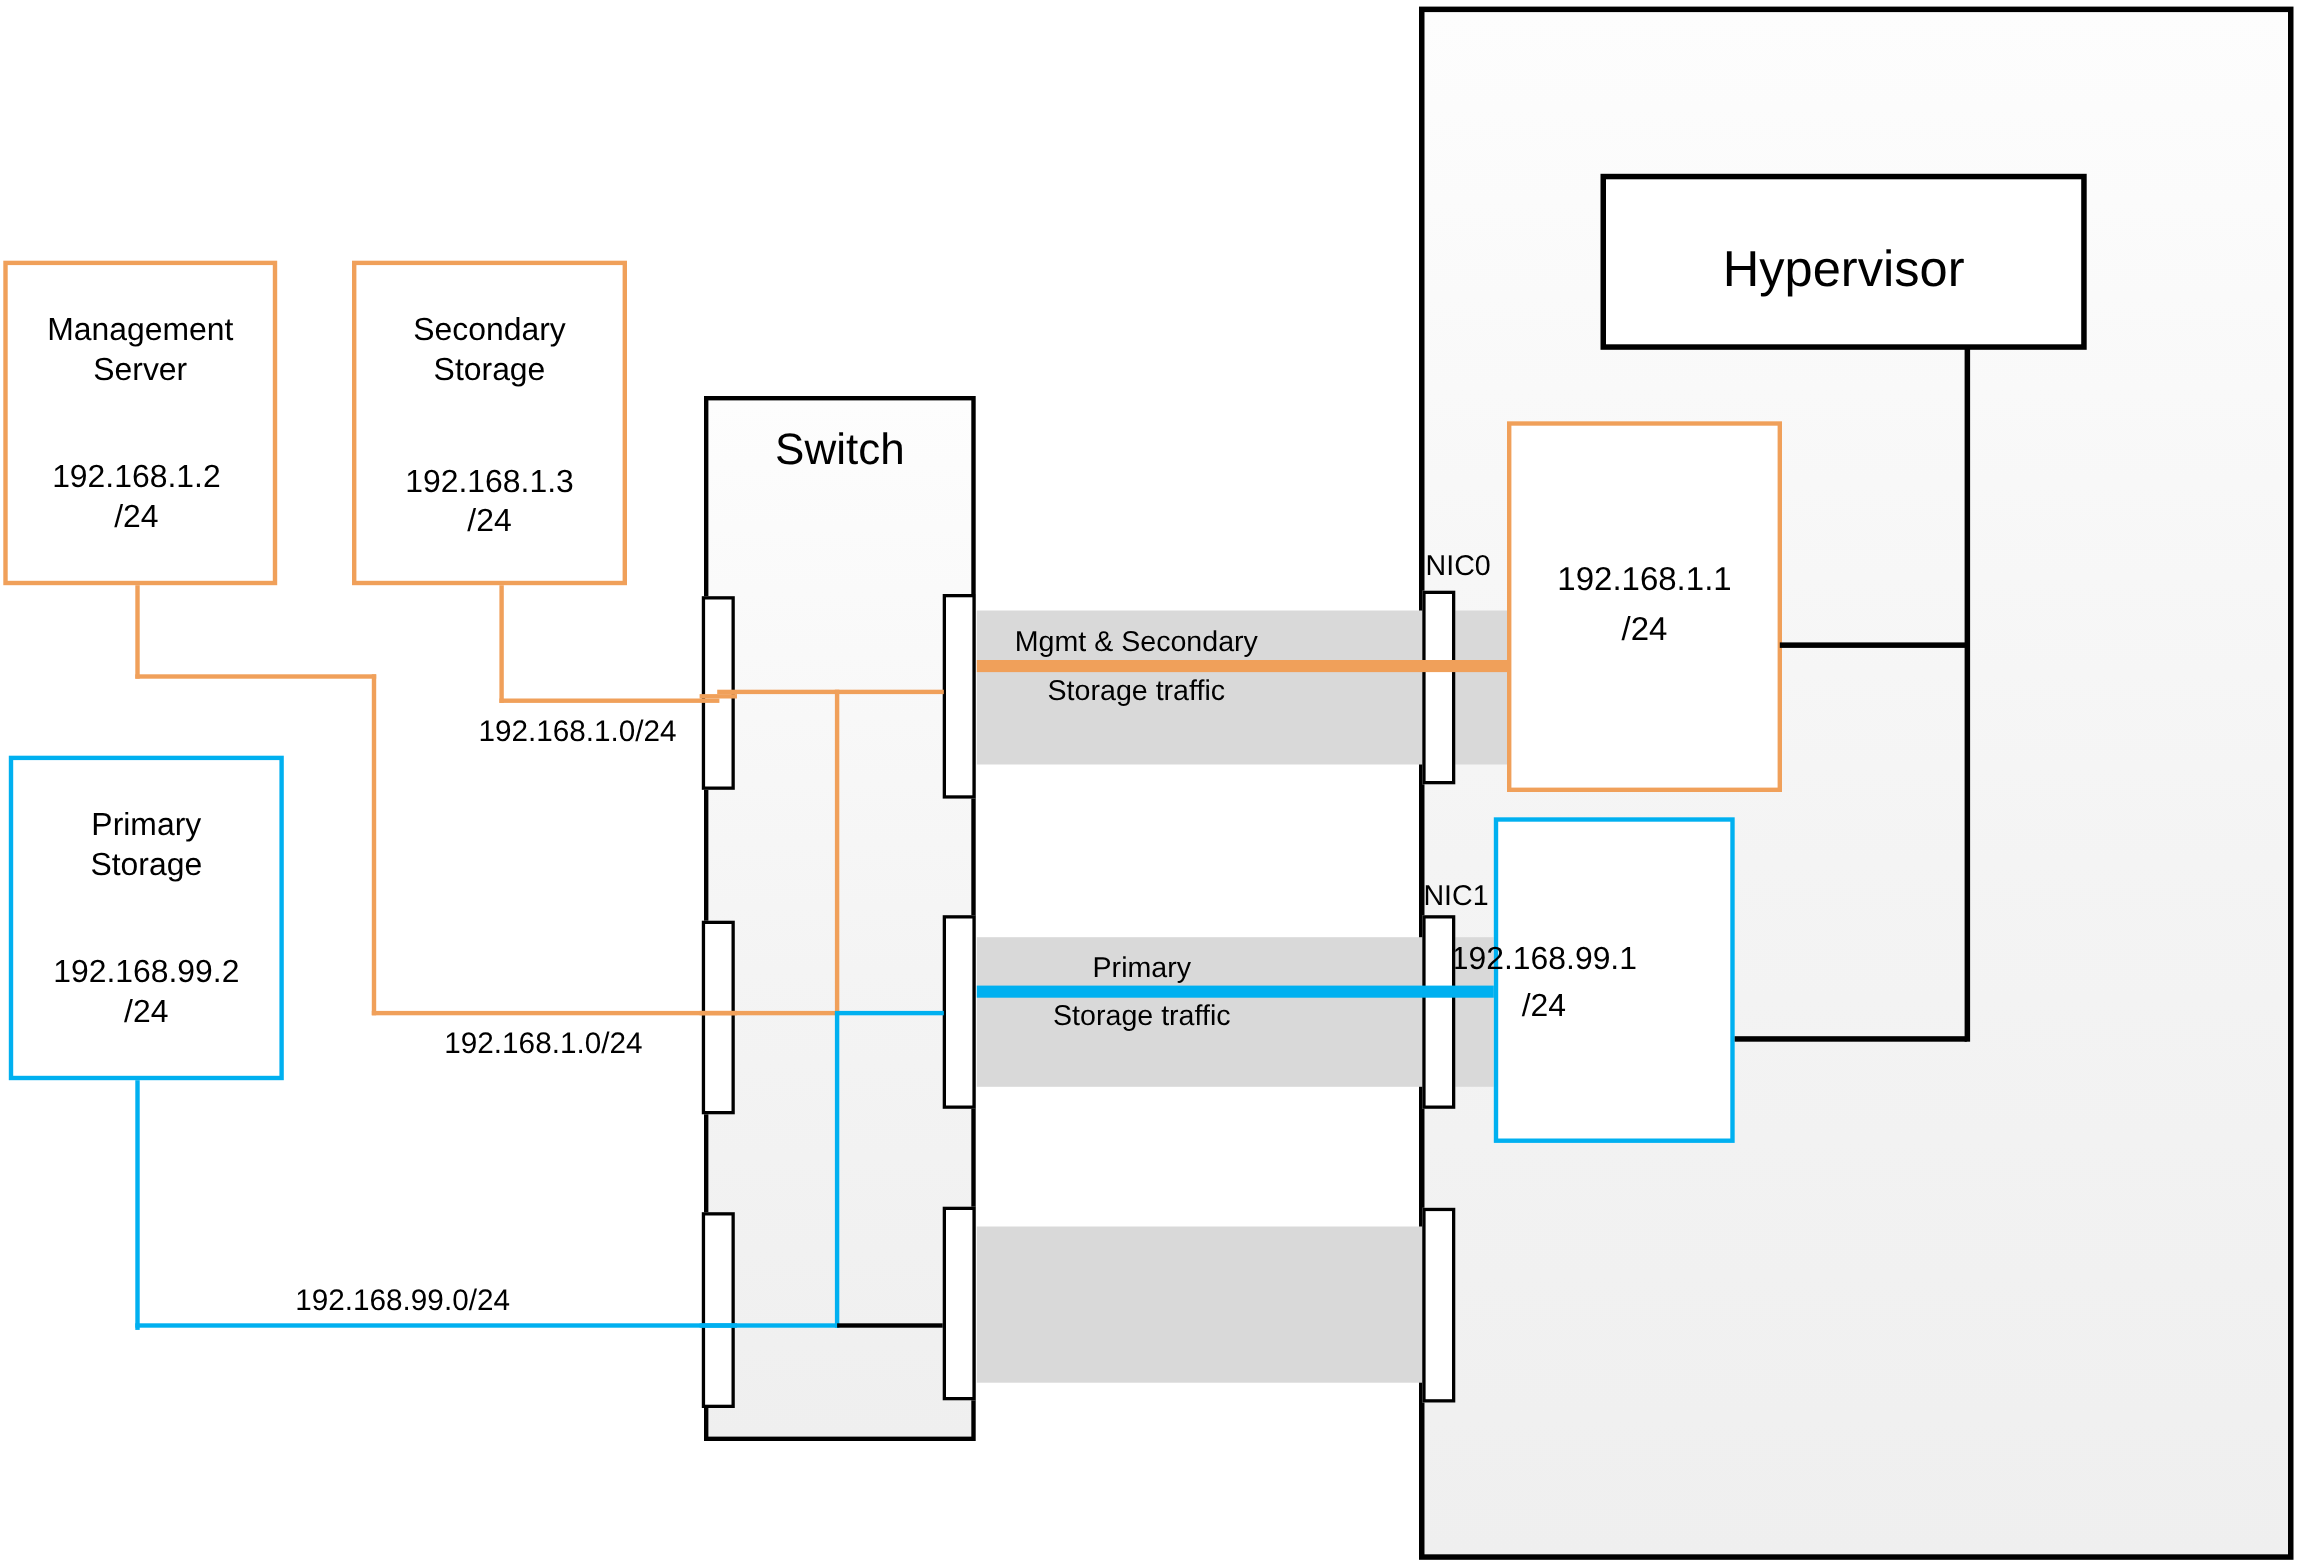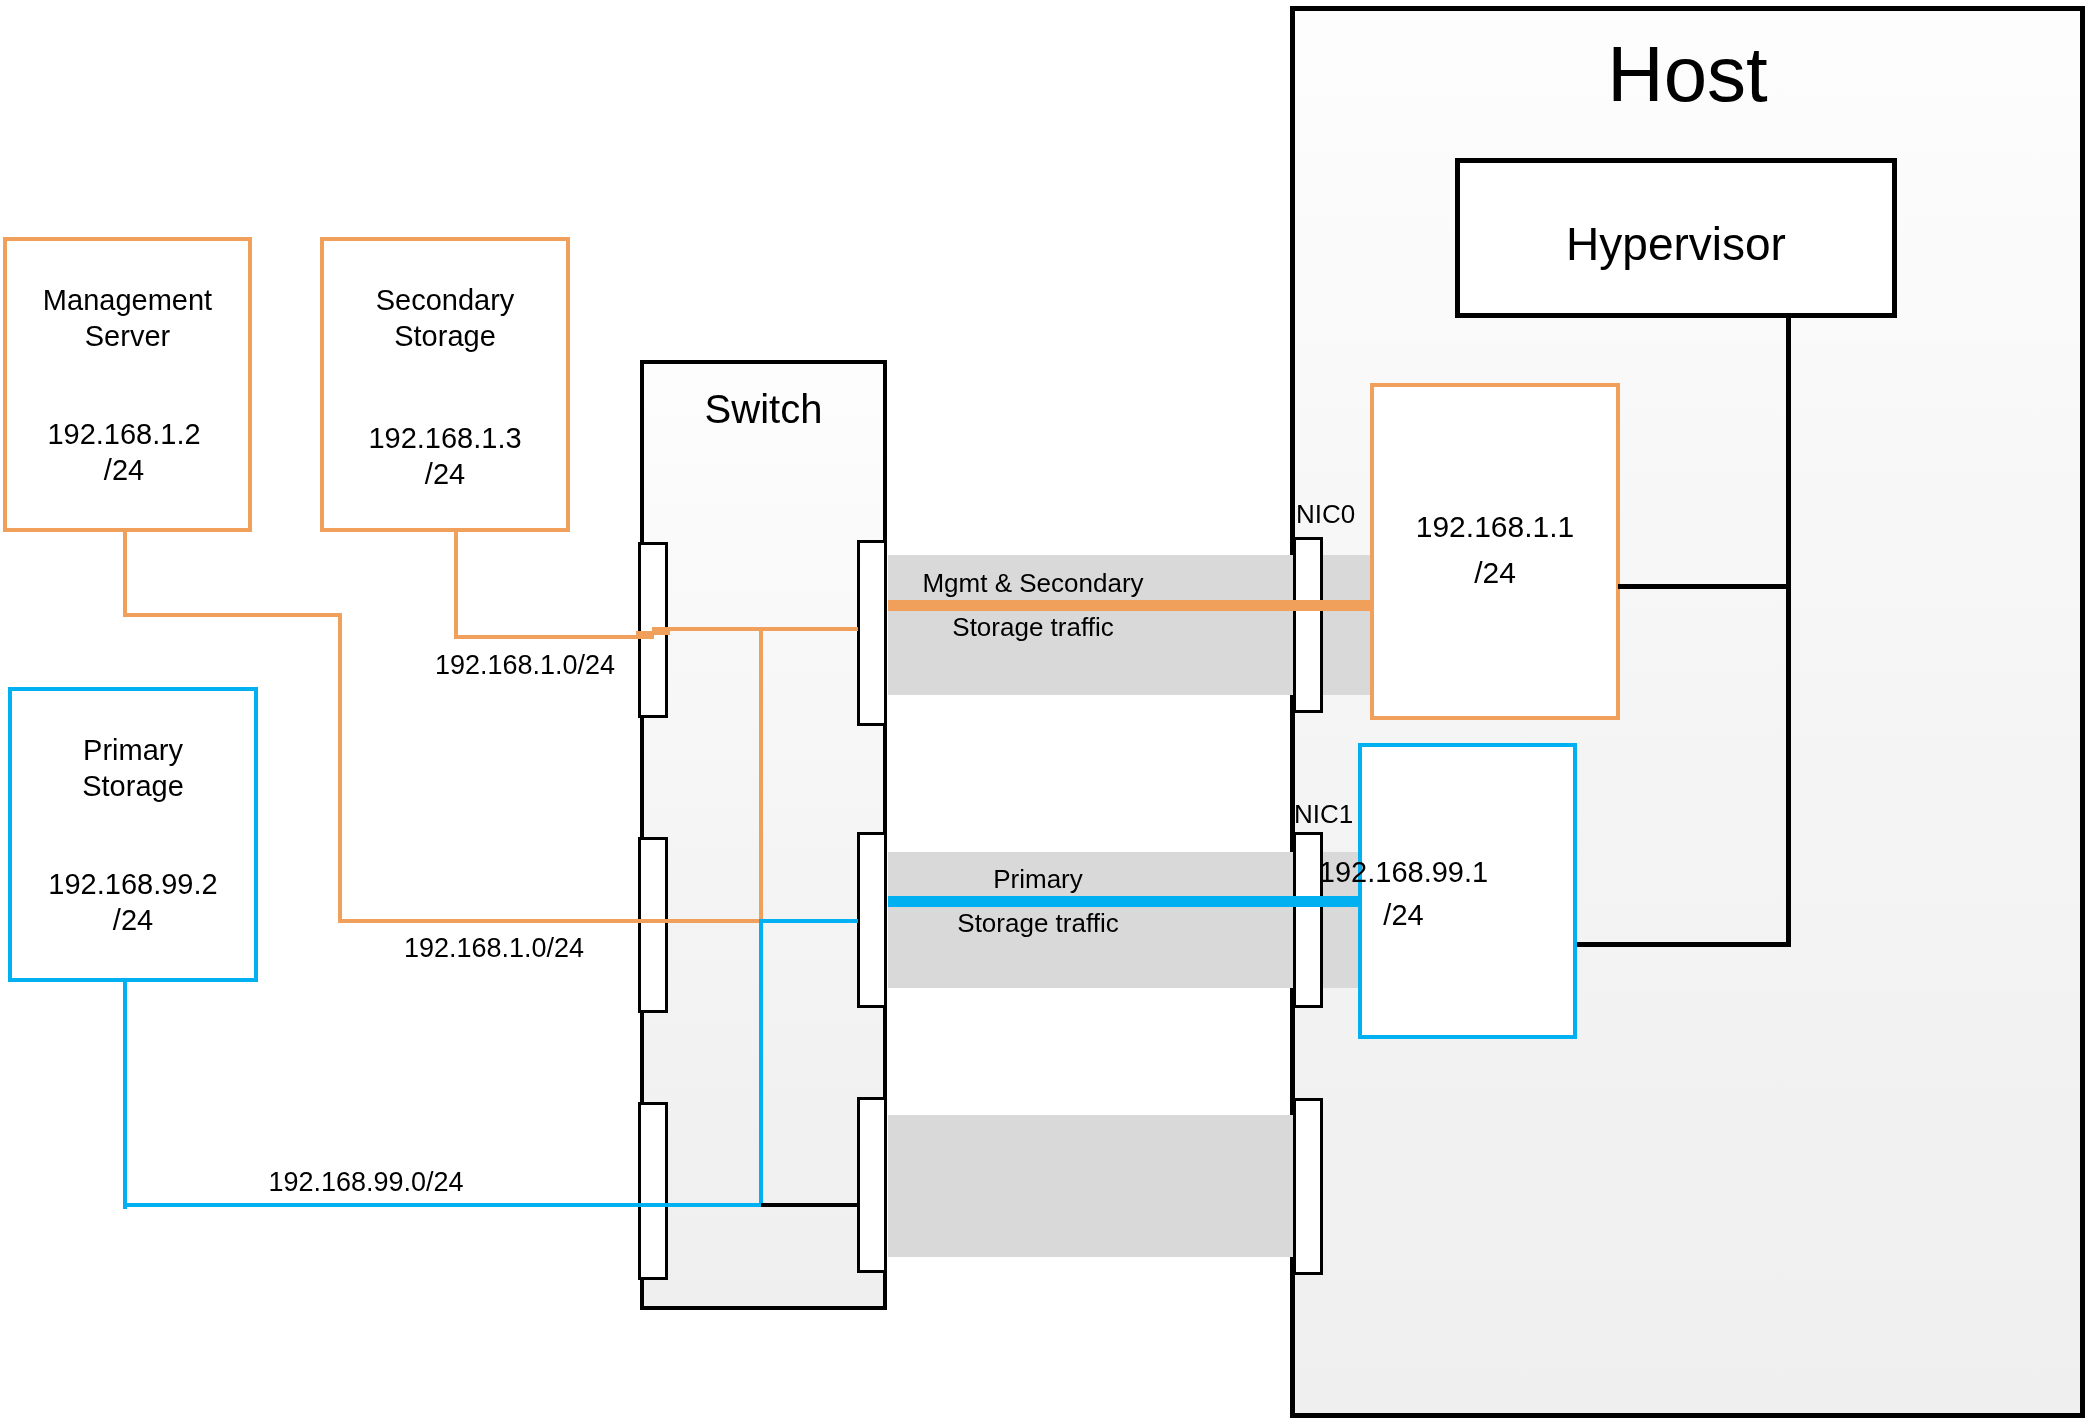--- a/index.html
+++ b/index.html
@@ -26,21 +26,20 @@
   .title-host{position:absolute;text-align:center;font-size:78px;line-height:80px;z-index:2;}
   .title-hyper{position:absolute;text-align:center;font-size:46px;line-height:50px;z-index:2;}
   .nic-ip{position:absolute;text-align:center;font-size:30px;line-height:46px;z-index:2;}
 </style>
 </head>
 <body>
 
 <div id="canvas">
 
   <div class="big-box" style="left:1290px;top:6px;width:795px;height:1412px;"></div>
-  <div class="title-host" style="left:1290px;top:34px;width:795px;">Host</div>
 
   <div class="white-box" style="left:1455px;top:158px;width:442px;height:160px;"></div>
   <div class="title-hyper" style="left:1455px;top:219px;width:442px;">Hypervisor</div>
 
   <div class="big-box" style="left:640px;top:360px;width:247px;height:950px;border-width:4px;"></div>
   <div class="title-switch" style="left:640px;top:380px;width:247px;">Switch</div>
 
   <div class="band" style="left:888px;top:555px;width:482px;height:140px;"></div>
   <div class="band" style="left:888px;top:852px;width:470px;height:136px;"></div>
   <div class="band" style="left:888px;top:1115px;width:405px;height:142px;"></div>

